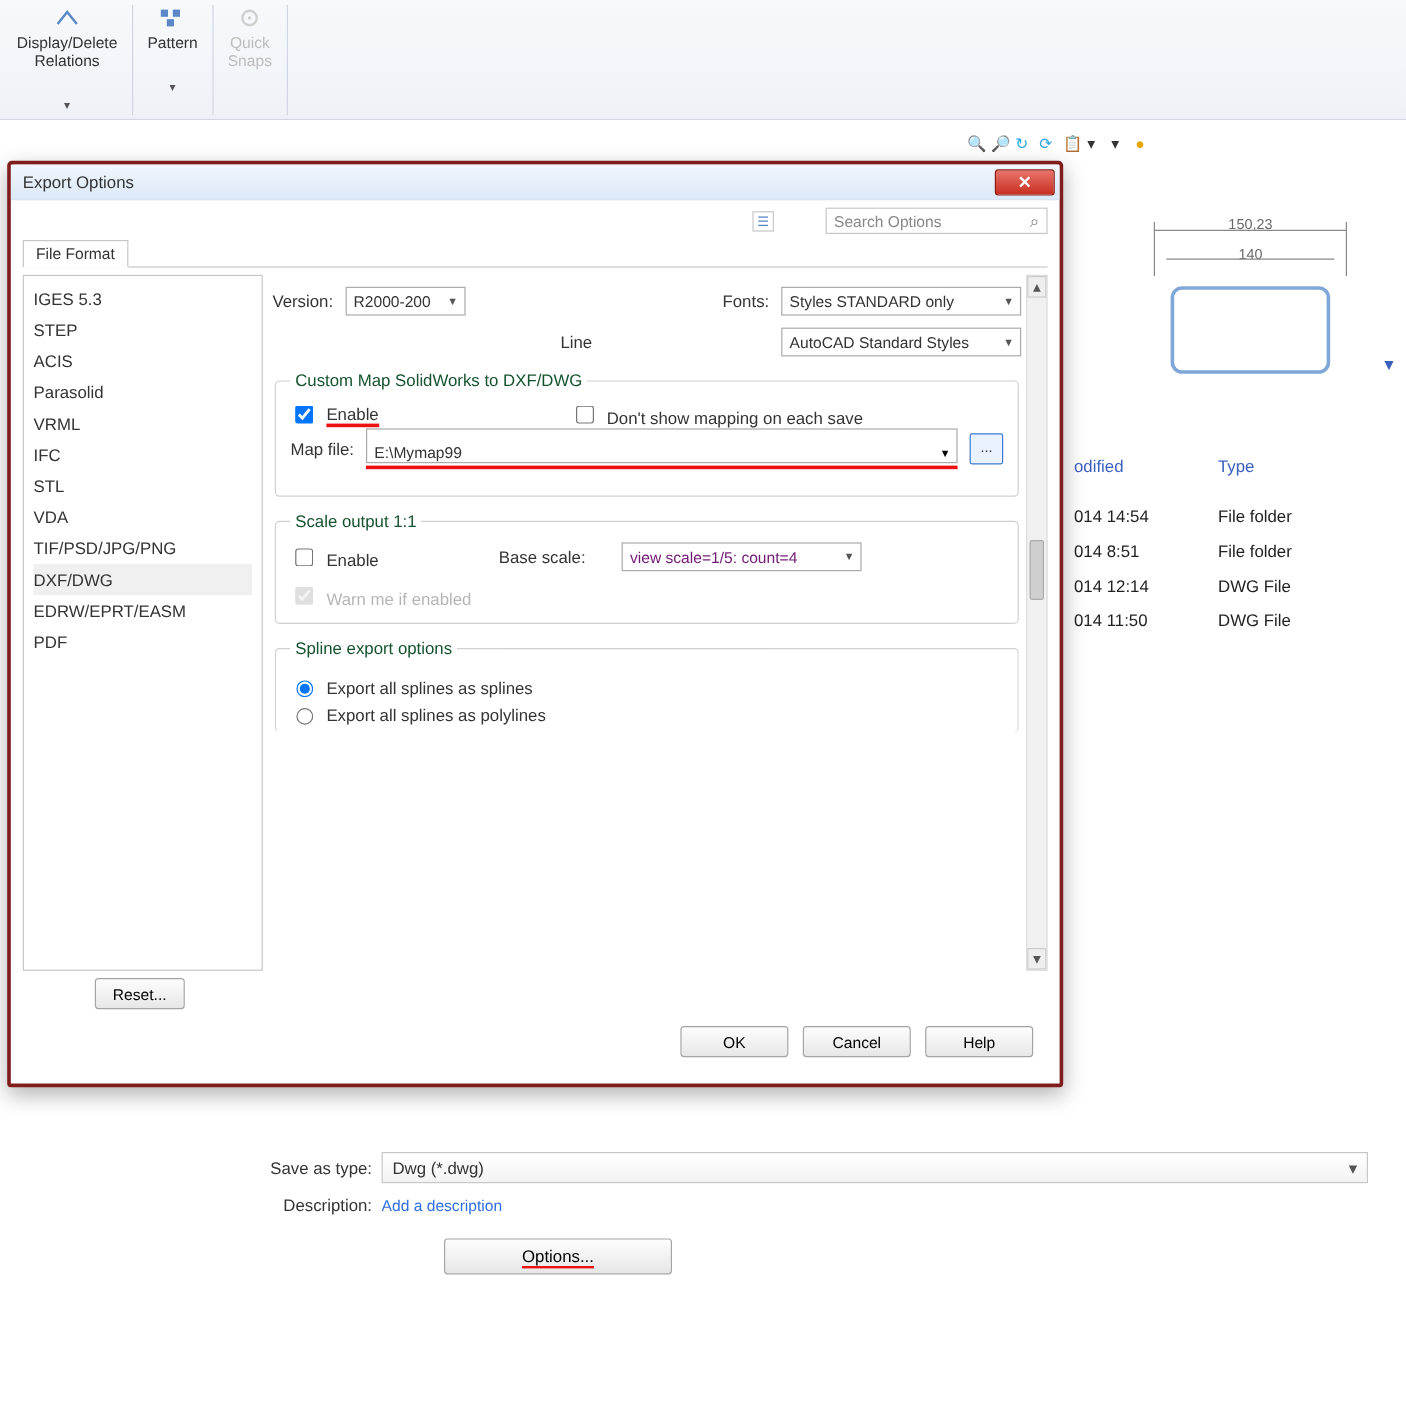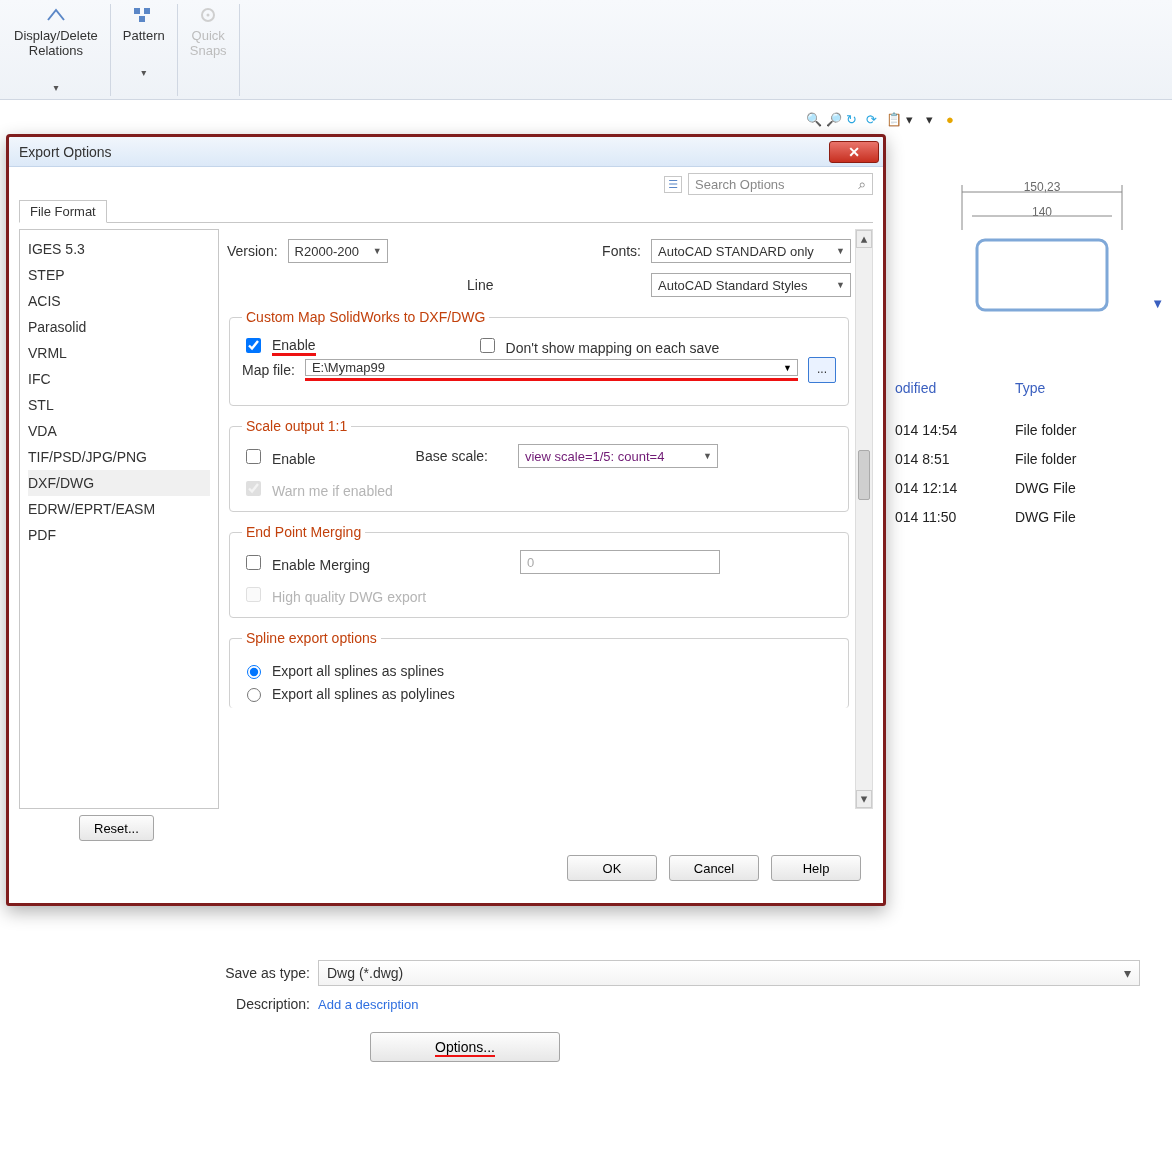--- a/index.html
+++ b/index.html
@@ -96,21 +96,21 @@
 
   .dialog-body{ padding:6px 10px 10px 10px; }
 
   .search-row{
     display:flex; justify-content:flex-end; align-items:center;
     gap:6px; margin-bottom:4px;
   }
   .search-box{
     width:185px;height:22px;border:1px solid #c7c7c7;
     display:flex;align-items:center;padding:0 6px;color:#888;
-    background:#fff; gap:6px;
+    background:#fff; gap:6px;margin-left:37px;
   }
   .search-box .mag::before{content:"⌕";font-size:14px;color:#888;}
 
   .tabstrip{
     border-bottom:1px solid #c7c7c7; height:24px; position:relative;
   }
   .tab{
     position:absolute;left:0;bottom:-1px;
     border:1px solid #c7c7c7;border-bottom:1px solid #fff;
     background:#fff;padding:3px 10px;font-size:13px;
@@ -143,32 +143,32 @@
     border:1px solid #aaa;height:24px;background:#fff;
     display:flex;align-items:center;padding:0 22px 0 6px;
     position:relative;font-size:13px;min-width:90px;
   }
   .combo::after{content:"▼";position:absolute;right:5px;color:#555;font-size:9px;}
 
   fieldset.grp{
     border:1px solid #d0d0d0;border-radius:4px;
     padding:10px 12px 12px;margin:12px 2px;
   }
-  fieldset.grp legend{font-size:14px;padding:0 4px;color:#c2410c;}
+  fieldset.grp legend{font-size:14px;padding:0 4px;color:#14532d;}
 
   .chk{display:flex;align-items:flex-end;gap:8px;font-size:14px;}
   .chk input{width:15px;height:15px;}
   .chk.disabled{color:#b5b5b5;}
   .chk.disabled input{opacity:.7;}
 
   .underline-red{border-bottom:3px solid #e11; display:inline-block;}
 
   .textbox{
     border:1px solid #aaa;height:24px;background:#fff;
-    padding:0 22px 0 6px;font-size:13px;position:relative;flex:1;
+    padding:12px 22px 0 6px;font-size:13px;position:relative;flex:1;
     display:flex;align-items:center;
   }
   .textbox.dd::after{content:"▼";position:absolute;right:5px;color:#000;font-size:9px;}
 
   .sqbtn{
     width:28px;height:26px;border:1px solid #3a7bd5;background:#eaf2ff;
     border-radius:2px;text-align:center;line-height:22px;font-size:12px;color:#333;
   }
 
   .radio-row{display:flex;align-items:center;gap:8px;margin:6px 0;font-size:14px;}
@@ -317,21 +317,21 @@
         <div data-name="format-item">PDF</div>
       </div>
 
       <div class="options-pane" data-name="options-pane">
 
         <div class="row">
           <span class="lbl" data-name="version-label">Version:</span>
           <div class="combo" style="width:100px" data-name="version-combo">R2000-200</div>
           <span style="flex:1"></span>
           <span class="lbl" data-name="fonts-label">Fonts:</span>
-          <div class="combo" style="width:200px" data-name="fonts-combo">AutoCAD STANDARD only</div>
+          <div class="combo" style="width:200px" data-name="fonts-combo">Styles STANDARD only</div>
         </div>
         <div class="row">
           <span style="width:230px"></span>
           <span class="lbl" data-name="line-label">Line</span>
           <span style="flex:1"></span>
           <div class="combo" style="width:200px" data-name="line-combo">AutoCAD Standard Styles</div>
         </div>
 
         <fieldset class="grp" data-name="group-custom-map">
           <legend data-name="group-map-legend">Custom Map SolidWorks to DXF/DWG</legend>
@@ -366,36 +366,20 @@
             </label>
             <span class="lbl" style="margin-left:70px" data-name="basescale-label">Base scale:</span>
             <div class="combo" style="width:200px;color:#701a75" data-name="basescale-combo">view scale=1/5: count=4</div>
           </div>
           <label class="chk disabled" data-name="warn-checkbox" style="margin-top:10px;">
             <input type="checkbox" checked="" disabled="" data-name="warn-input" style="">
             <span data-name="warn-label">Warn me if enabled</span>
           </label>
         </fieldset>
 
-        <fieldset class="grp" data-name="group-merge">
-          <legend data-name="group-merge-legend">End Point Merging</legend>
-          <div style="display:flex;align-items:center;gap:30px;">
-            <label class="chk" data-name="merge-enable-checkbox">
-              <input type="checkbox" data-name="merge-enable-input" style="">
-              <span data-name="merge-enable-label">Enable Merging</span>
-            </label>
-            <div class="textbox" style="max-width:200px;margin-left:120px;color:#aaa" data-name="merge-value-input">
-              <span data-name="merge-value">0</span>
-            </div>
-          </div>
-          <label class="chk disabled" data-name="hq-export-checkbox" style="margin-top:10px;">
-            <input type="checkbox" disabled="" data-name="hq-export-input" style="">
-            <span data-name="hq-export-label">High quality DWG export</span>
-          </label>
-        </fieldset>
 
         <fieldset class="grp" style="border-bottom:none;margin-bottom:0;padding-bottom:0" data-name="group-spline">
           <legend data-name="group-spline-legend">Spline export options</legend>
           <label class="radio-row" data-name="spline-opt1">
             <input type="radio" name="sp" checked="" data-name="spline-opt1-input" style="">
             <span data-name="spline-opt1-label">Export all splines as splines</span>
           </label>
           <label class="radio-row" data-name="spline-opt2">
             <input type="radio" name="sp" data-name="spline-opt2-input" style="">
             <span data-name="spline-opt2-label">Export all splines as polylines</span>

